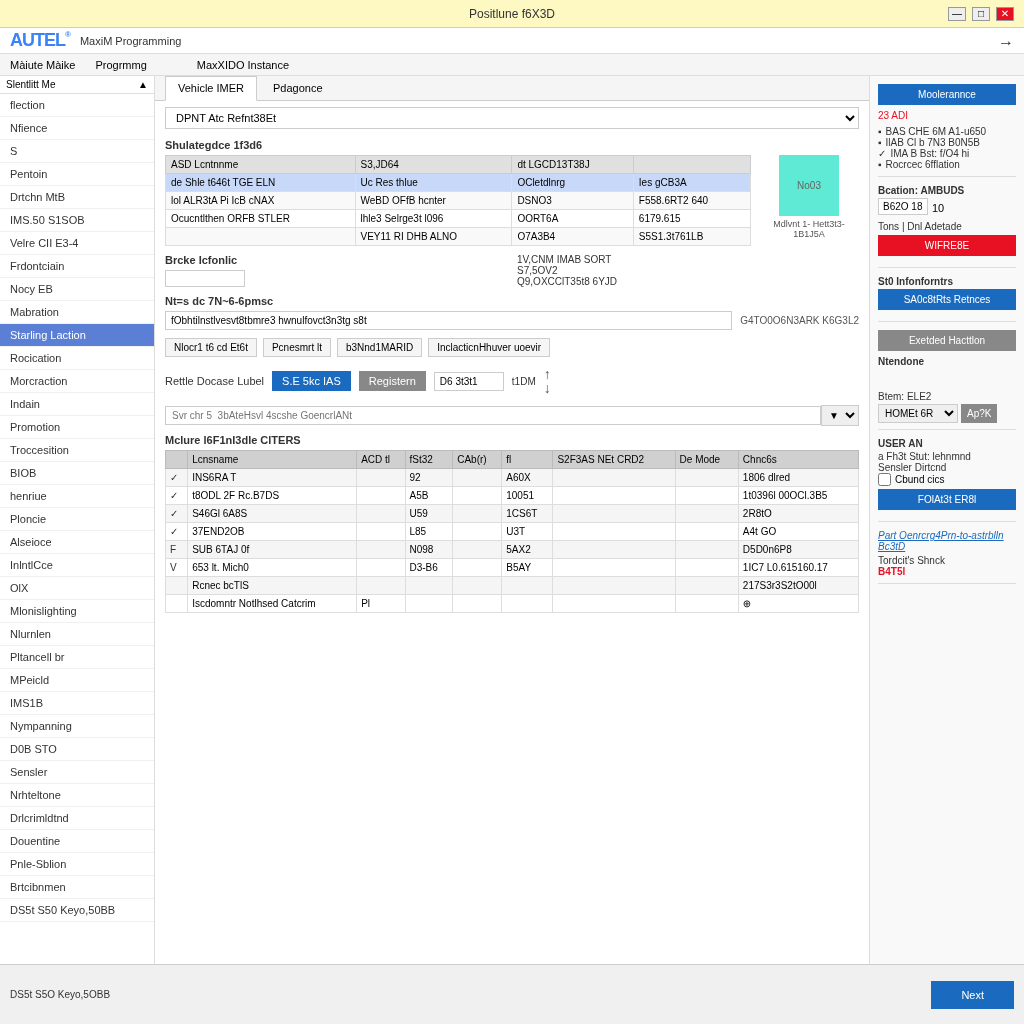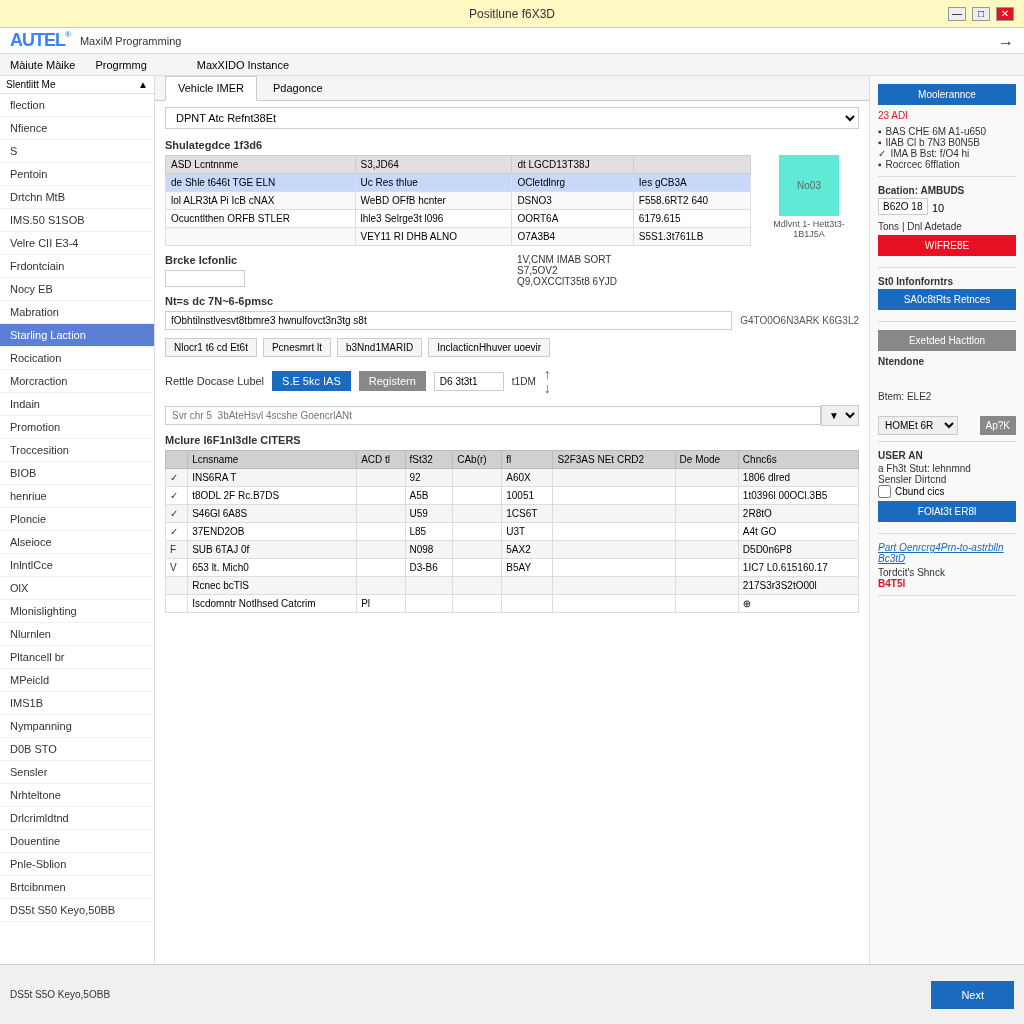--- a/index.html
+++ b/index.html
@@ -435,21 +435,21 @@
 
     <div class="rp-section">
       <div class="rp-label">St0 Infonforntrs</div>
       <button class="rp-btn">SA0c8tRts Retnces</button>
     </div>
 
     <div class="rp-section">
       <button class="rp-btn" style="background:#888;">Exetded Hacttlon</button>
       <div class="rp-label">Ntendone</div>
       <div style="font-size:10px; color:#333;margin-top:24px;">Btem: ELE2</div>
-      <div style="display:flex; gap:3px; margin-top:14px;justify-content:space-between;">
+      <div style="display:flex; gap:3px; margin-top:2px;">
         <select class="rp-select">
           <option>HOMEt 6R</option>
         </select>
         <button class="rp-small-btn">Ap?K</button>
       </div>
     </div>
 
     <div class="rp-section">
       <div class="rp-label">USER AN</div>
       <div style="font-size:10px; color:#333;">a Fh3t Stut: lehnmnd</div>

